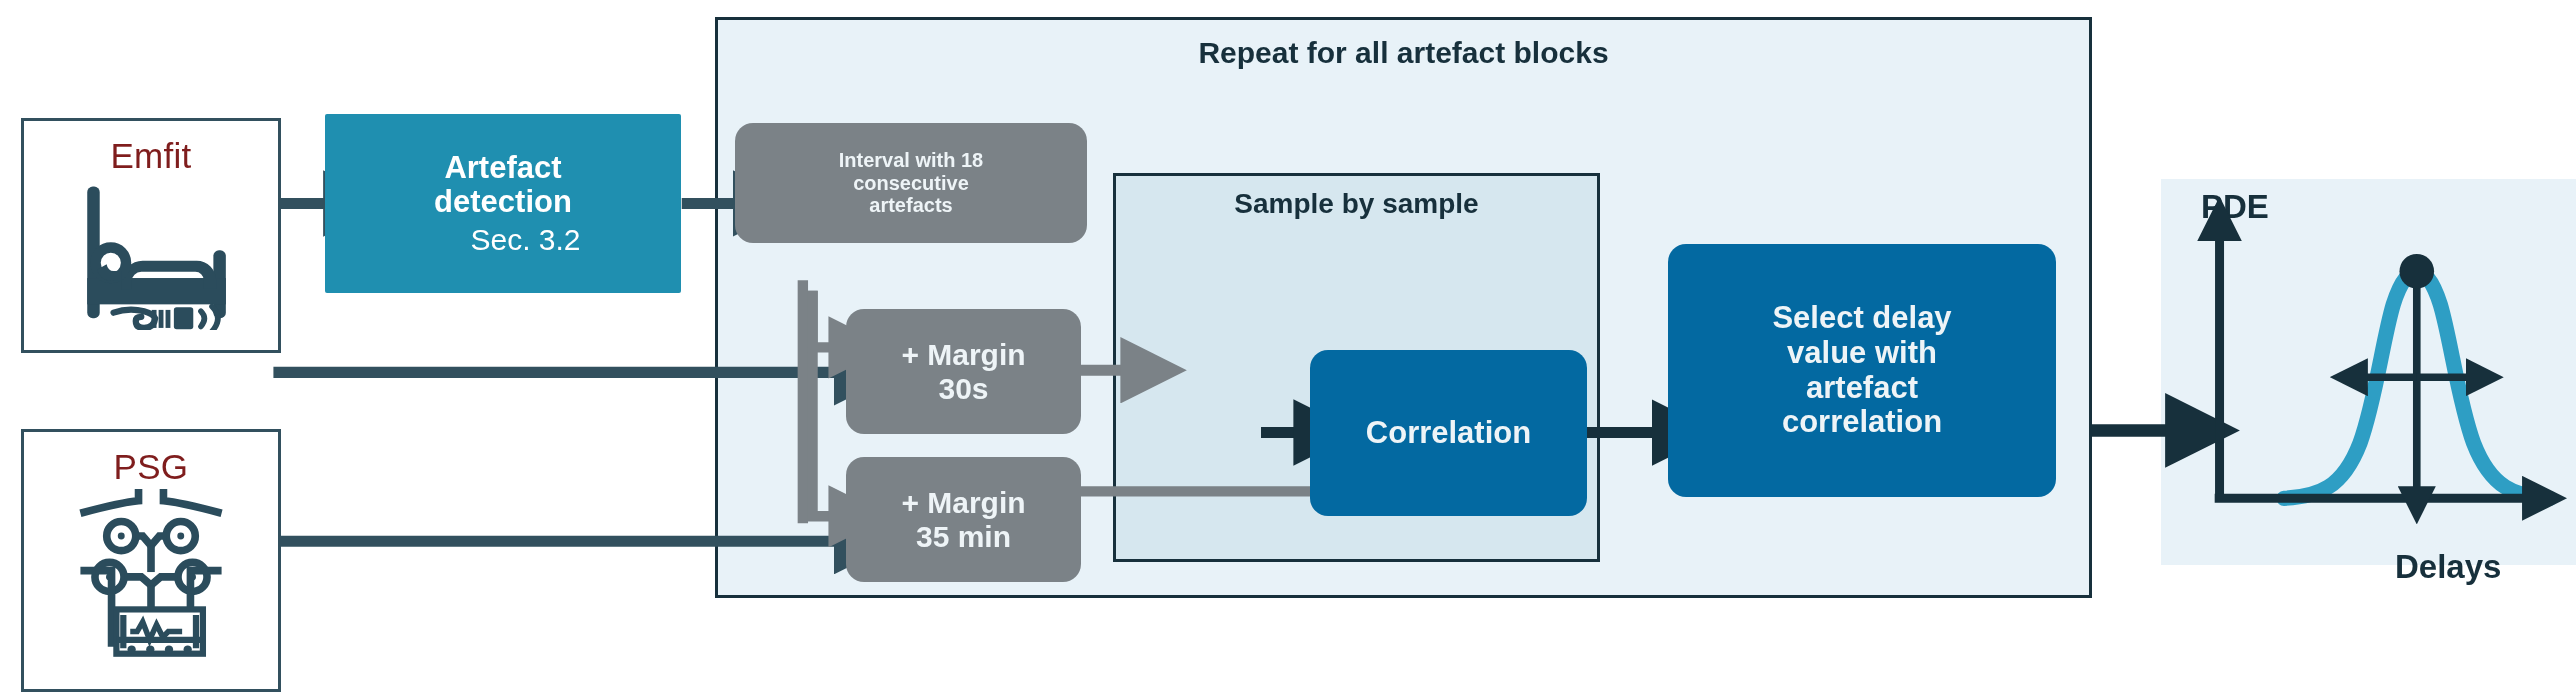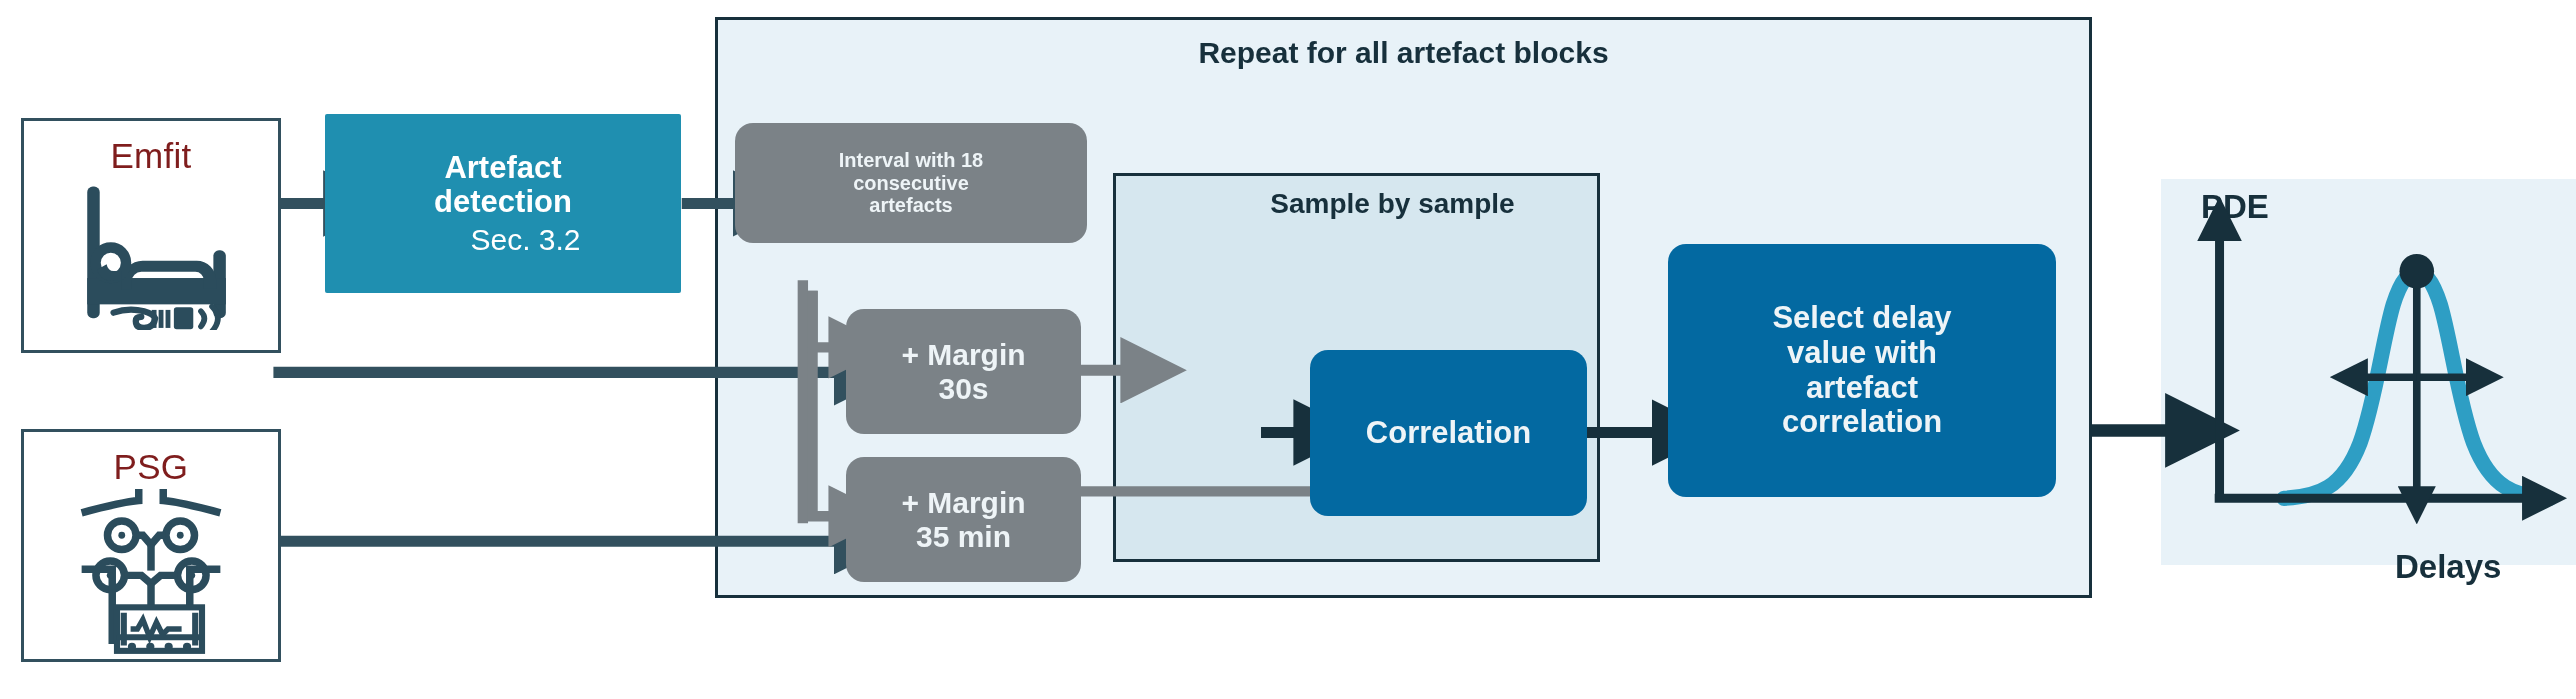--- a/index.html
+++ b/index.html
@@ -36,21 +36,21 @@
 <body>
 
 <div id="stage">
 
   <div class="node outer" style="left:715px;top:17.3px;width:1377px;height:581px;"></div>
 
   <div class="label" style="left:715px;top:36px;width:1377px;text-align:center;font-size:30px;">Repeat for all artefact blocks</div>
 
   <div class="node inner" style="left:1113px;top:173px;width:487px;height:389px;"></div>
 
-  <div class="label" style="left:1113px;top:188px;width:487px;text-align:center;font-size:28px;padding-left:36px;">Sample by sample</div>
+  <div class="label" style="left:1113px;top:188px;width:487px;text-align:center;font-size:28px;">Sample by sample</div>
 
   <div class="node pdepanel" style="left:2161px;top:179px;width:415px;height:386px;"></div>
 
   <svg class="layer" viewBox="0 0 3722 1010">
     <defs>
       <marker id="ahSignal" markerWidth="6" markerHeight="6" refX="0.2" refY="3" orient="auto" markerUnits="strokeWidth">
         <path d="M0,0 L6,3 L0,6 z" fill="#32505e"></path>
       </marker>
       <marker id="ahGrey" markerWidth="6" markerHeight="6" refX="0.2" refY="3" orient="auto" markerUnits="strokeWidth">
         <path d="M0,0 L6,3 L0,6 z" fill="#7b8287"></path>
@@ -118,21 +118,21 @@
         <rect x="171" y="186" width="7" height="26"></rect>
         <rect x="161" y="186" width="7" height="26"></rect>
         <rect x="151" y="186" width="7" height="26"></rect>
         <path d="M96,190 q22,-8 44,-2 q14,4 16,10 q-2,14 -16,14 q-12,0 -12,-10 q0,-6 8,-6" fill="none" stroke="#2b4c5c" stroke-width="9" stroke-linecap="round"></path>
         <path d="M222,188 q10,10 0,22" fill="none" stroke="#2b4c5c" stroke-width="8" stroke-linecap="round"></path>
         <path d="M238,181 q17,17 0,36" fill="none" stroke="#2b4c5c" stroke-width="8" stroke-linecap="round"></path>
       </g>
     </svg>
   </div>
 
-  <div class="node srccard" style="left:21px;top:429px;width:260px;height:233px;">
+  <div class="node srccard" style="left:21px;top:429px;width:260px;height:263px;">
     <div class="cap" style="font-size:35px;margin-top:15px;">PSG</div>
     <svg width="208" height="173" viewBox="0 0 300 250" style="margin-top:2.8px;">
       <g stroke="#2b4c5c" stroke-width="11" fill="none" stroke-linecap="butt">
         <path d="M48,35 q60,-16 84,-18 v-17"></path>
         <path d="M252,35 q-60,-16 -84,-18 v-17"></path>
         <circle cx="107" cy="68" r="21"></circle>
         <circle cx="193" cy="68" r="21"></circle>
         <circle cx="90" cy="127" r="21"></circle>
         <circle cx="210" cy="127" r="21"></circle>
         <path d="M128,68 h10 l12,14 l12,-14 h10"></path>

